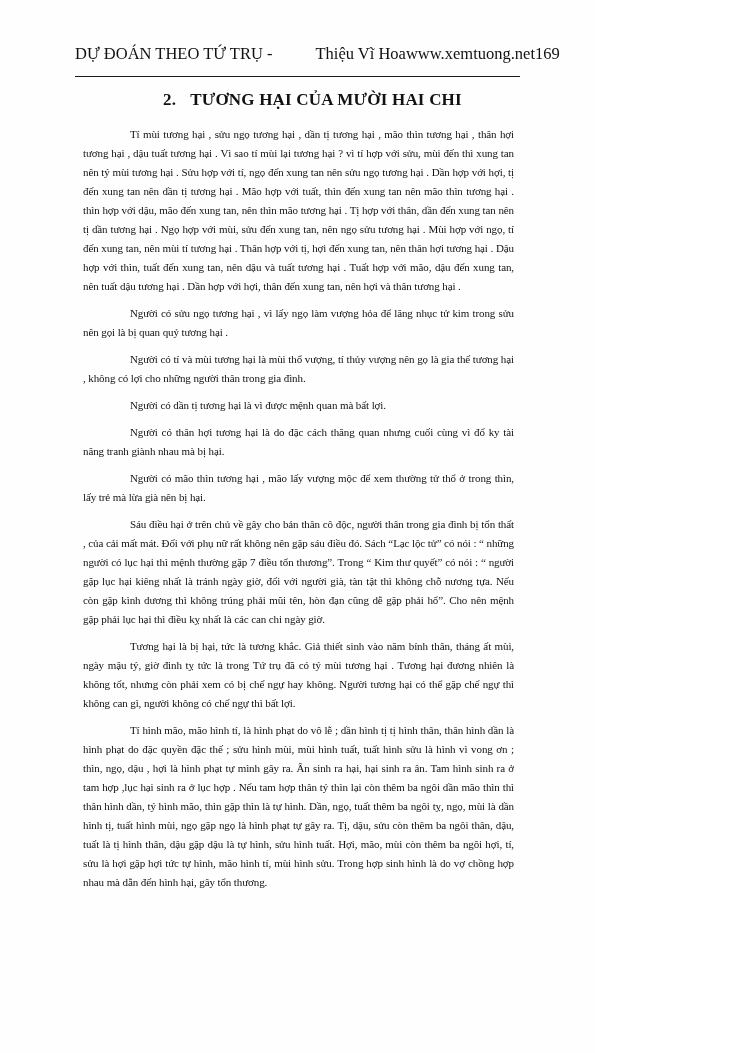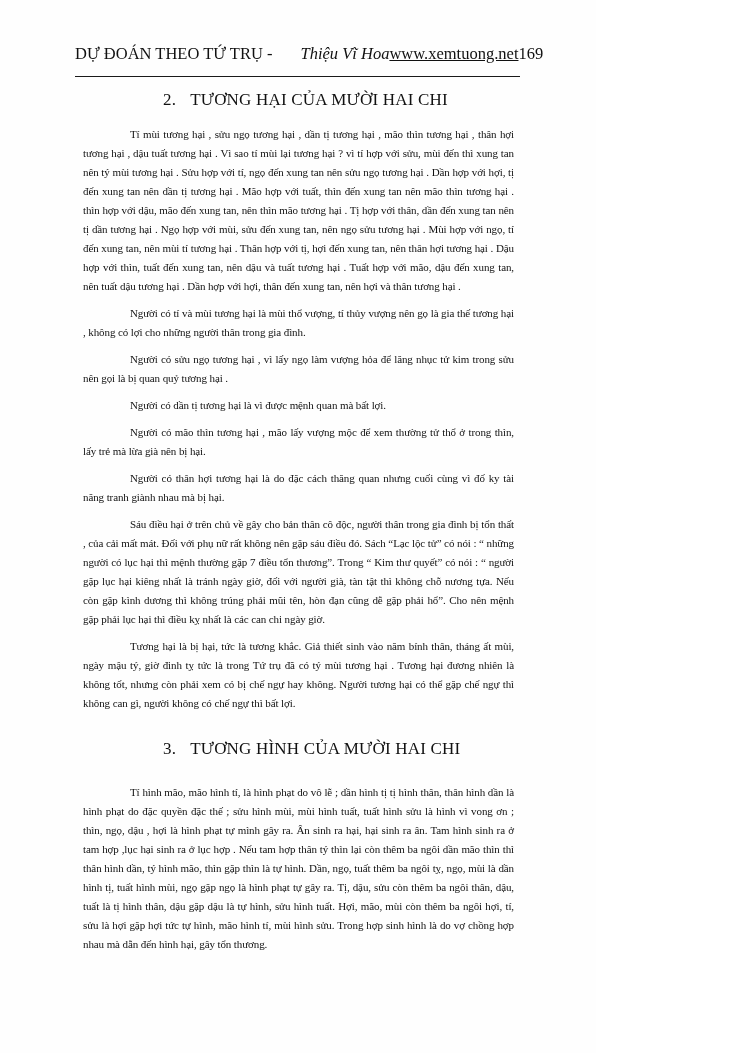--- a/index.html
+++ b/index.html
@@ -18,31 +18,31 @@
     padding: 44px 74px 8px 75px;
     overflow: hidden;
   }
   .running-header {
     display: flex;
     align-items: baseline;
     font-size: 16.5px;
     white-space: nowrap;
   }
   .running-header .book-title { flex: 0 0 auto; }
-  .running-header .author { margin-left: 28px; font-style: italic; }
-  .running-header .website { margin-left: auto; text-decoration: underline; }
+  .running-header .author { margin-left: 43px; }
+  .running-header .website { margin-left: auto; }
   .running-header .page-number { }
   .header-rule {
     border: none;
     border-top: 1.6px solid #1a1a1a;
     margin: 12px 2px 0 0;
   }
   .section-heading {
     font-size: 17px;
-    font-weight: normal;
+    font-weight: bold;
     margin: 13px 0 15px 88px;
     letter-spacing: 0.2px;
   }
   .section-heading .h-num { margin-right: 14px; }
   .section-heading.second { margin-top: 26px; margin-bottom: 24px; }
   .body-para {
     margin: 8px;
     font-size: 11px;
     line-height: 19px;
     text-align: justify;
@@ -62,29 +62,26 @@
     <span class="page-number">169</span>
   </div>
 
   <hr class="header-rule">
 
   <div>
     <div class="section-heading">
       <span class="h-num">2.</span><span>TƯƠNG HẠI CỦA MƯỜI HAI CHI</span>
     </div>
     <p class="body-para">Tí mùi tương hại , sửu ngọ tương hại , dần tị tương hại , mão thìn tương hại , thân hợi tương hại , dậu tuất tương hại . Vì sao tí mùi lại tương hại ? vì tí hợp với sửu, mùi đến thì xung tan nên tý mùi tương hại . Sửu hợp với tí, ngọ đến xung tan nên sửu ngọ tương hại . Dần hợp với hợi, tị đến xung tan nên dần tị tương hại . Mão hợp với tuất, thìn đến xung tan nên mão thìn tương hại . thìn hợp với dậu, mão đến xung tan, nên thìn mão tương hại . Tị hợp với thân, dần đến xung tan nên tị dần tương hại . Ngọ hợp với mùi, sửu đến xung tan, nên ngọ sửu tương hại . Mùi hợp với ngọ, tí đến xung tan, nên mùi tí tương hại . Thân hợp với tị, hợi đến xung tan, nên thân hợi tương hại . Dậu hợp với thìn, tuất đến xung tan, nên dậu  và tuất tương hại . Tuất hợp với mão, dậu đến xung tan, nên tuất dậu tương hại . Dần hợp với hợi, thân đến xung tan, nên hợi và thân tương hại .</p>
+    <p class="body-para">Người có sửu ngọ tương hại , vì lấy ngọ làm vượng hỏa để lăng nhục tử kim trong sửu nên gọi là bị quan quỷ tương hại .</p>
     <p class="body-para">Người có tí và mùi tương hại là mùi thổ vượng, tí thủy vượng nên gọ là gia thế tương hại , không có lợi cho những người thân trong gia đình.</p>
-    <p class="body-para">Người có sửu ngọ tương hại , vì lấy ngọ làm vượng hỏa để lăng nhục tử kim trong sửu nên gọi là bị quan quỷ tương hại .</p>
     <p class="body-para">Người có dần tị tương hại là vì được mệnh quan mà bất lợi.</p>
+    <p class="body-para">Người có thân hợi tương hại  là do đặc cách thăng quan nhưng cuối cùng vì đố ky tài năng tranh giành nhau mà bị hại.</p>
     <p class="body-para">Người có mão thìn tương hại , mão lấy vượng mộc để xem thường tử thổ ở trong thìn, lấy trẻ mà lừa già nên bị hại.</p>
-    <p class="body-para">Người có thân hợi tương hại  là do đặc cách thăng quan nhưng cuối cùng vì đố ky tài năng tranh giành nhau mà bị hại.</p>
     <p class="body-para">Sáu điều hại ở trên chủ về gây cho bản thân cô độc, người thân trong gia đình bị tổn thất , của cải mất mát. Đối với phụ nữ rất không nên gặp sáu điều đó. Sách “Lạc lộc tử” có nói : “ những người có lục hại thì mệnh thường gặp 7 điều tổn thương”. Trong “ Kim thư quyết” có nói : “ người gặp lục hại kiêng nhất là tránh ngày giờ, đối với người già, tàn tật thì không chỗ nương tựa. Nếu còn gặp kình dương  thì không trúng phải mũi tên, hòn đạn cũng dễ gặp phải hổ”. Cho nên mệnh gặp phải lục hại thì điều kỵ nhất là các can chi ngày giờ.</p>
     <p class="body-para">Tương hại là bị hại, tức là tương khắc. Giả thiết sinh vào năm bính thân, tháng ất mùi, ngày mậu tý, giờ đinh tỵ tức là trong Tứ trụ đã có tý mùi tương hại . Tương hại  đương nhiên là không tốt, nhưng còn phải xem  có  bị chế ngự hay không. Người tương hại có thể gặp chế ngự thì không can gì, người không có chế ngự thì bất lợi.</p>
   </div>
 
   <div>
-    <div class="section-heading second">
-      <span class="h-num">3.</span><span>TƯƠNG HÌNH CỦA MƯỜI HAI CHI</span>
-    </div>
     <p class="body-para">Tí hình mão, mão hình tí, là hình phạt do vô lễ ; dần hình tị tị hình thân, thân hình dần là hình phạt do đặc quyền đặc thế ; sửu hình mùi, mùi hình tuất, tuất hình sửu là hình vì vong ơn ; thìn, ngọ, dậu , hợi là hình phạt tự mình gây ra. Ân sinh ra hại, hại sinh ra ân. Tam hình sinh ra ở tam hợp ,lục hại sinh ra ở lục hợp . Nếu tam  hợp thân tý thìn lại còn thêm ba ngôi dần mão thìn thì thân hình dần, tý hình mão, thìn gặp thìn là tự hình. Dần, ngọ, tuất thêm ba ngôi tỵ, ngọ, mùi là dần hình tị, tuất hình mùi, ngọ gặp ngọ là hình phạt tự gây ra. Tị, dậu, sửu còn thêm ba ngôi thân, dậu, tuất là tị hình thân, dậu gặp dậu là tự hình, sửu hình tuất. Hợi, mão, mùi còn thêm ba ngôi hợi, tí, sửu là hợi gặp hợi tức tự hình, mão hình tí, mùi hình sửu. Trong hợp sinh hình là do vợ chồng hợp nhau mà dẫn đến hình hại, gây tổn thương.</p>
   </div>
 
 </div>
 
 </body></html>

